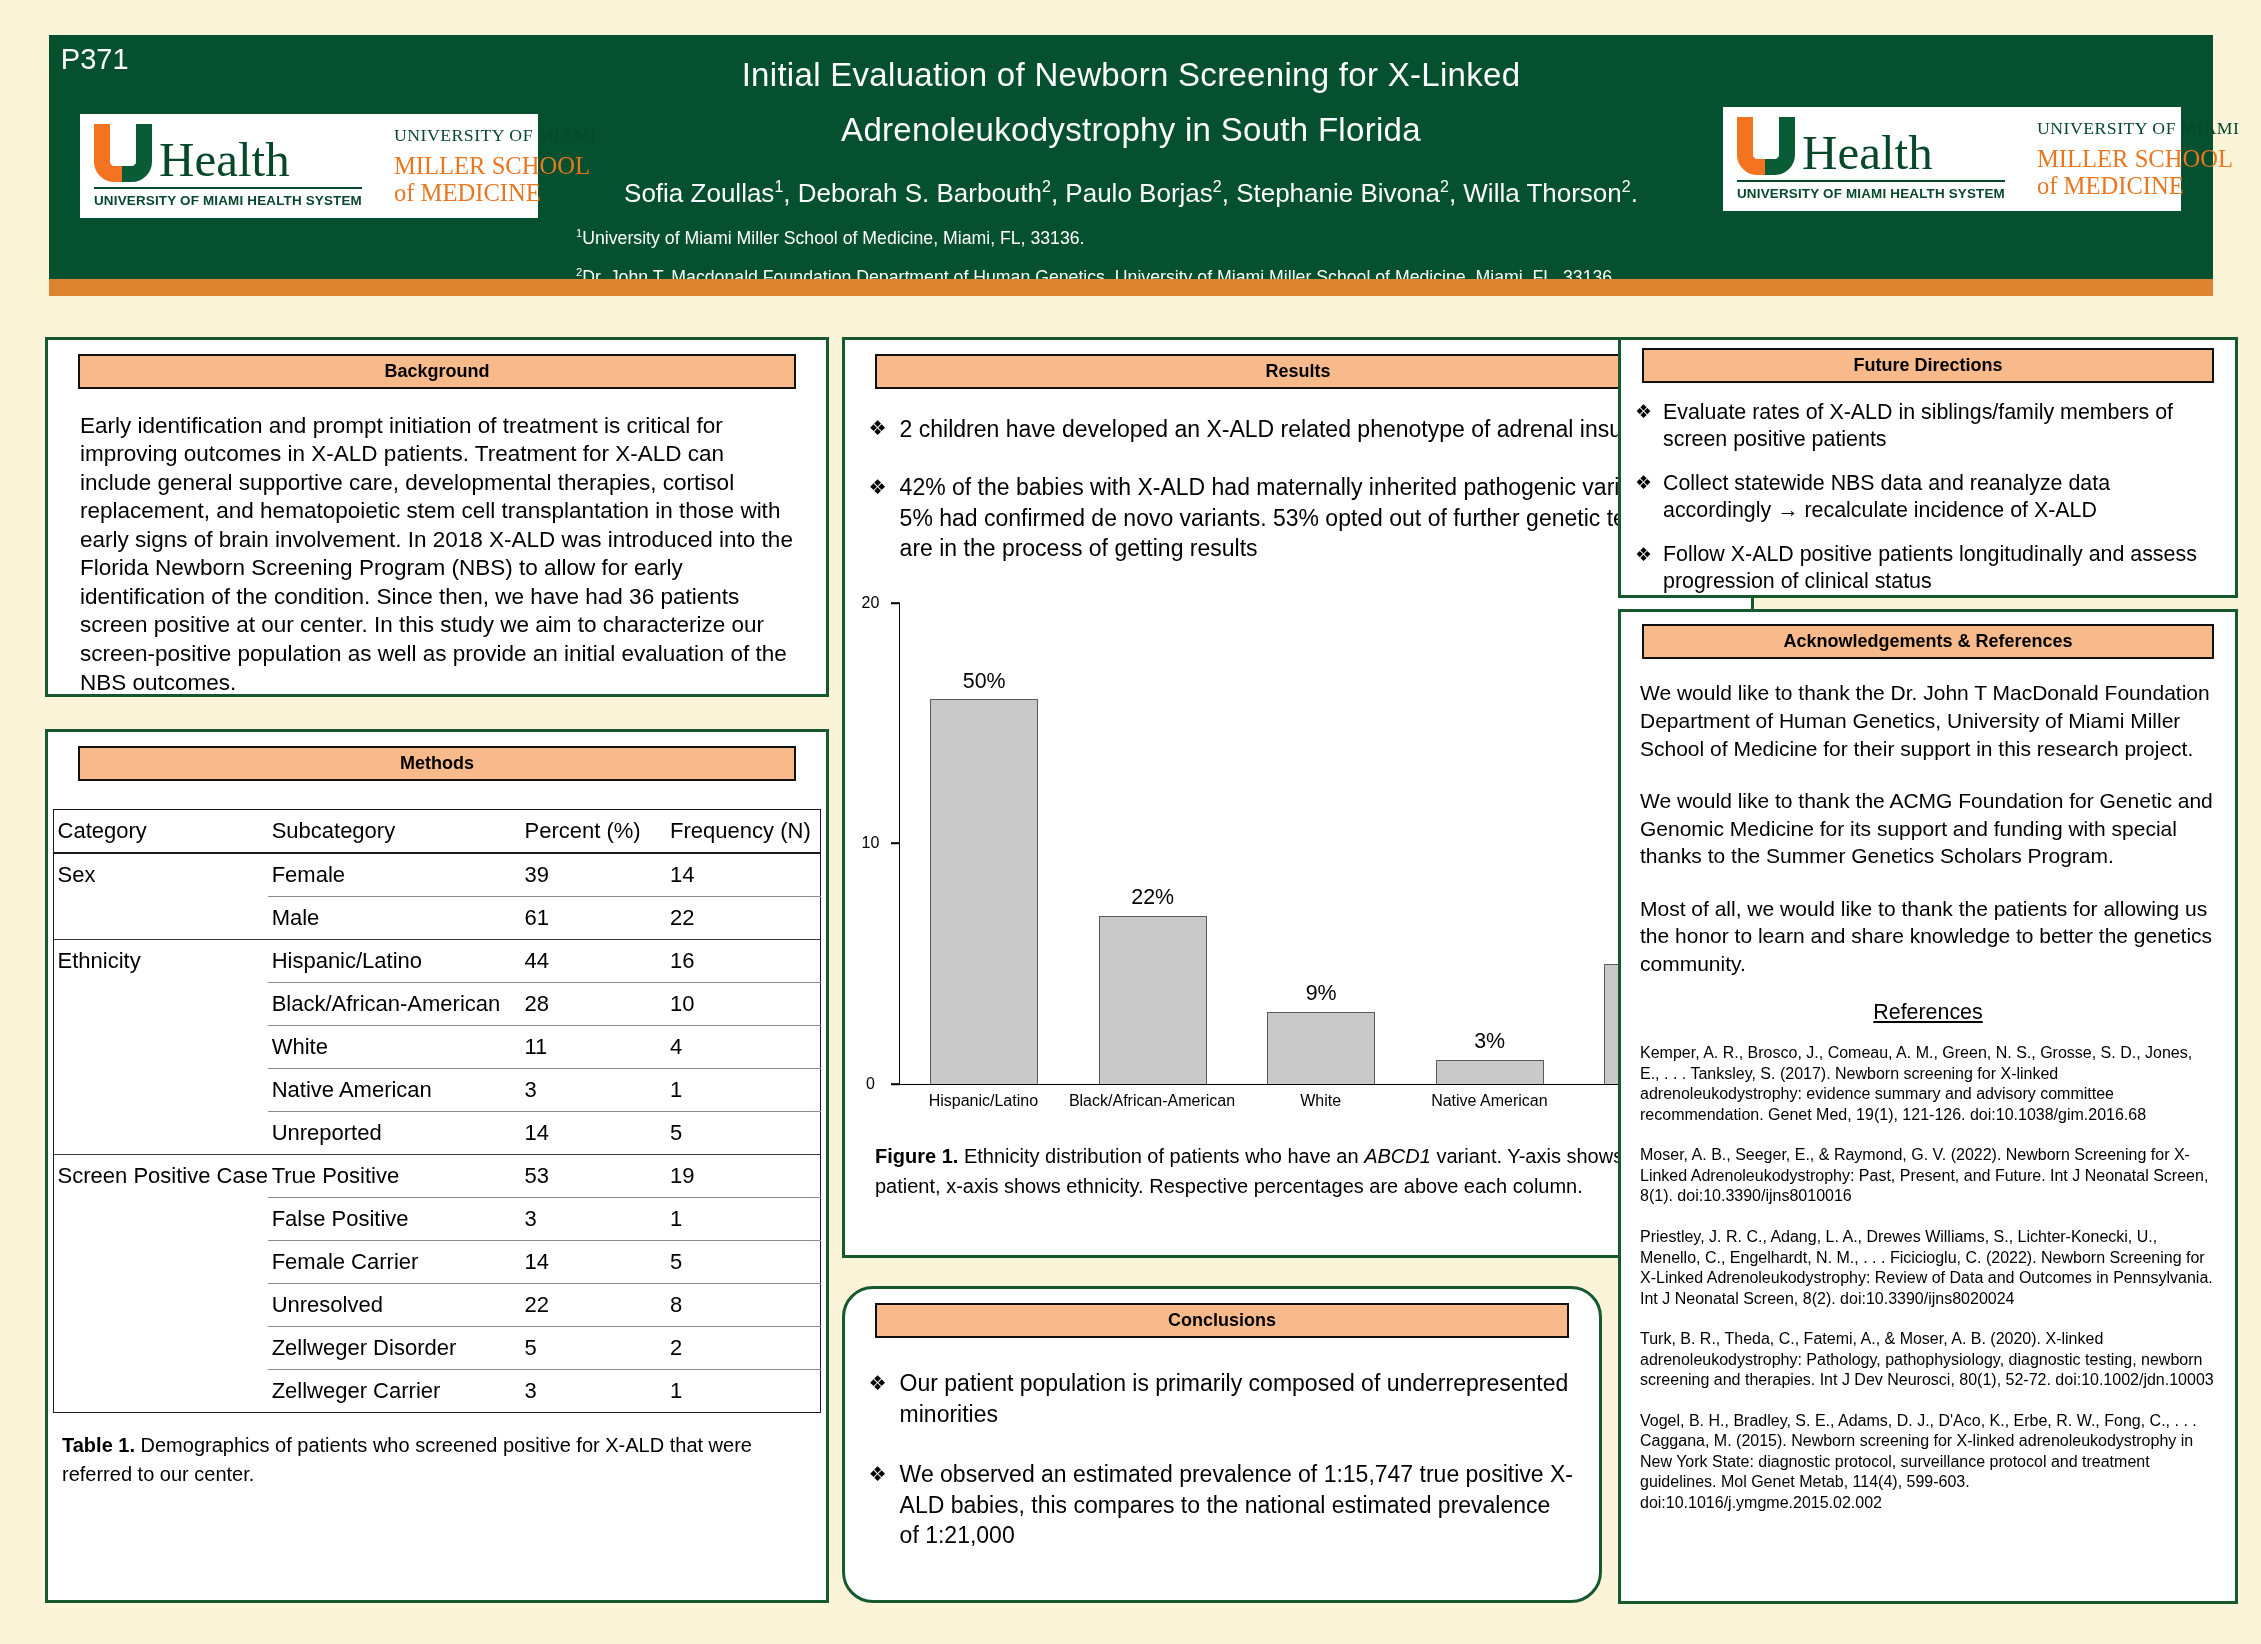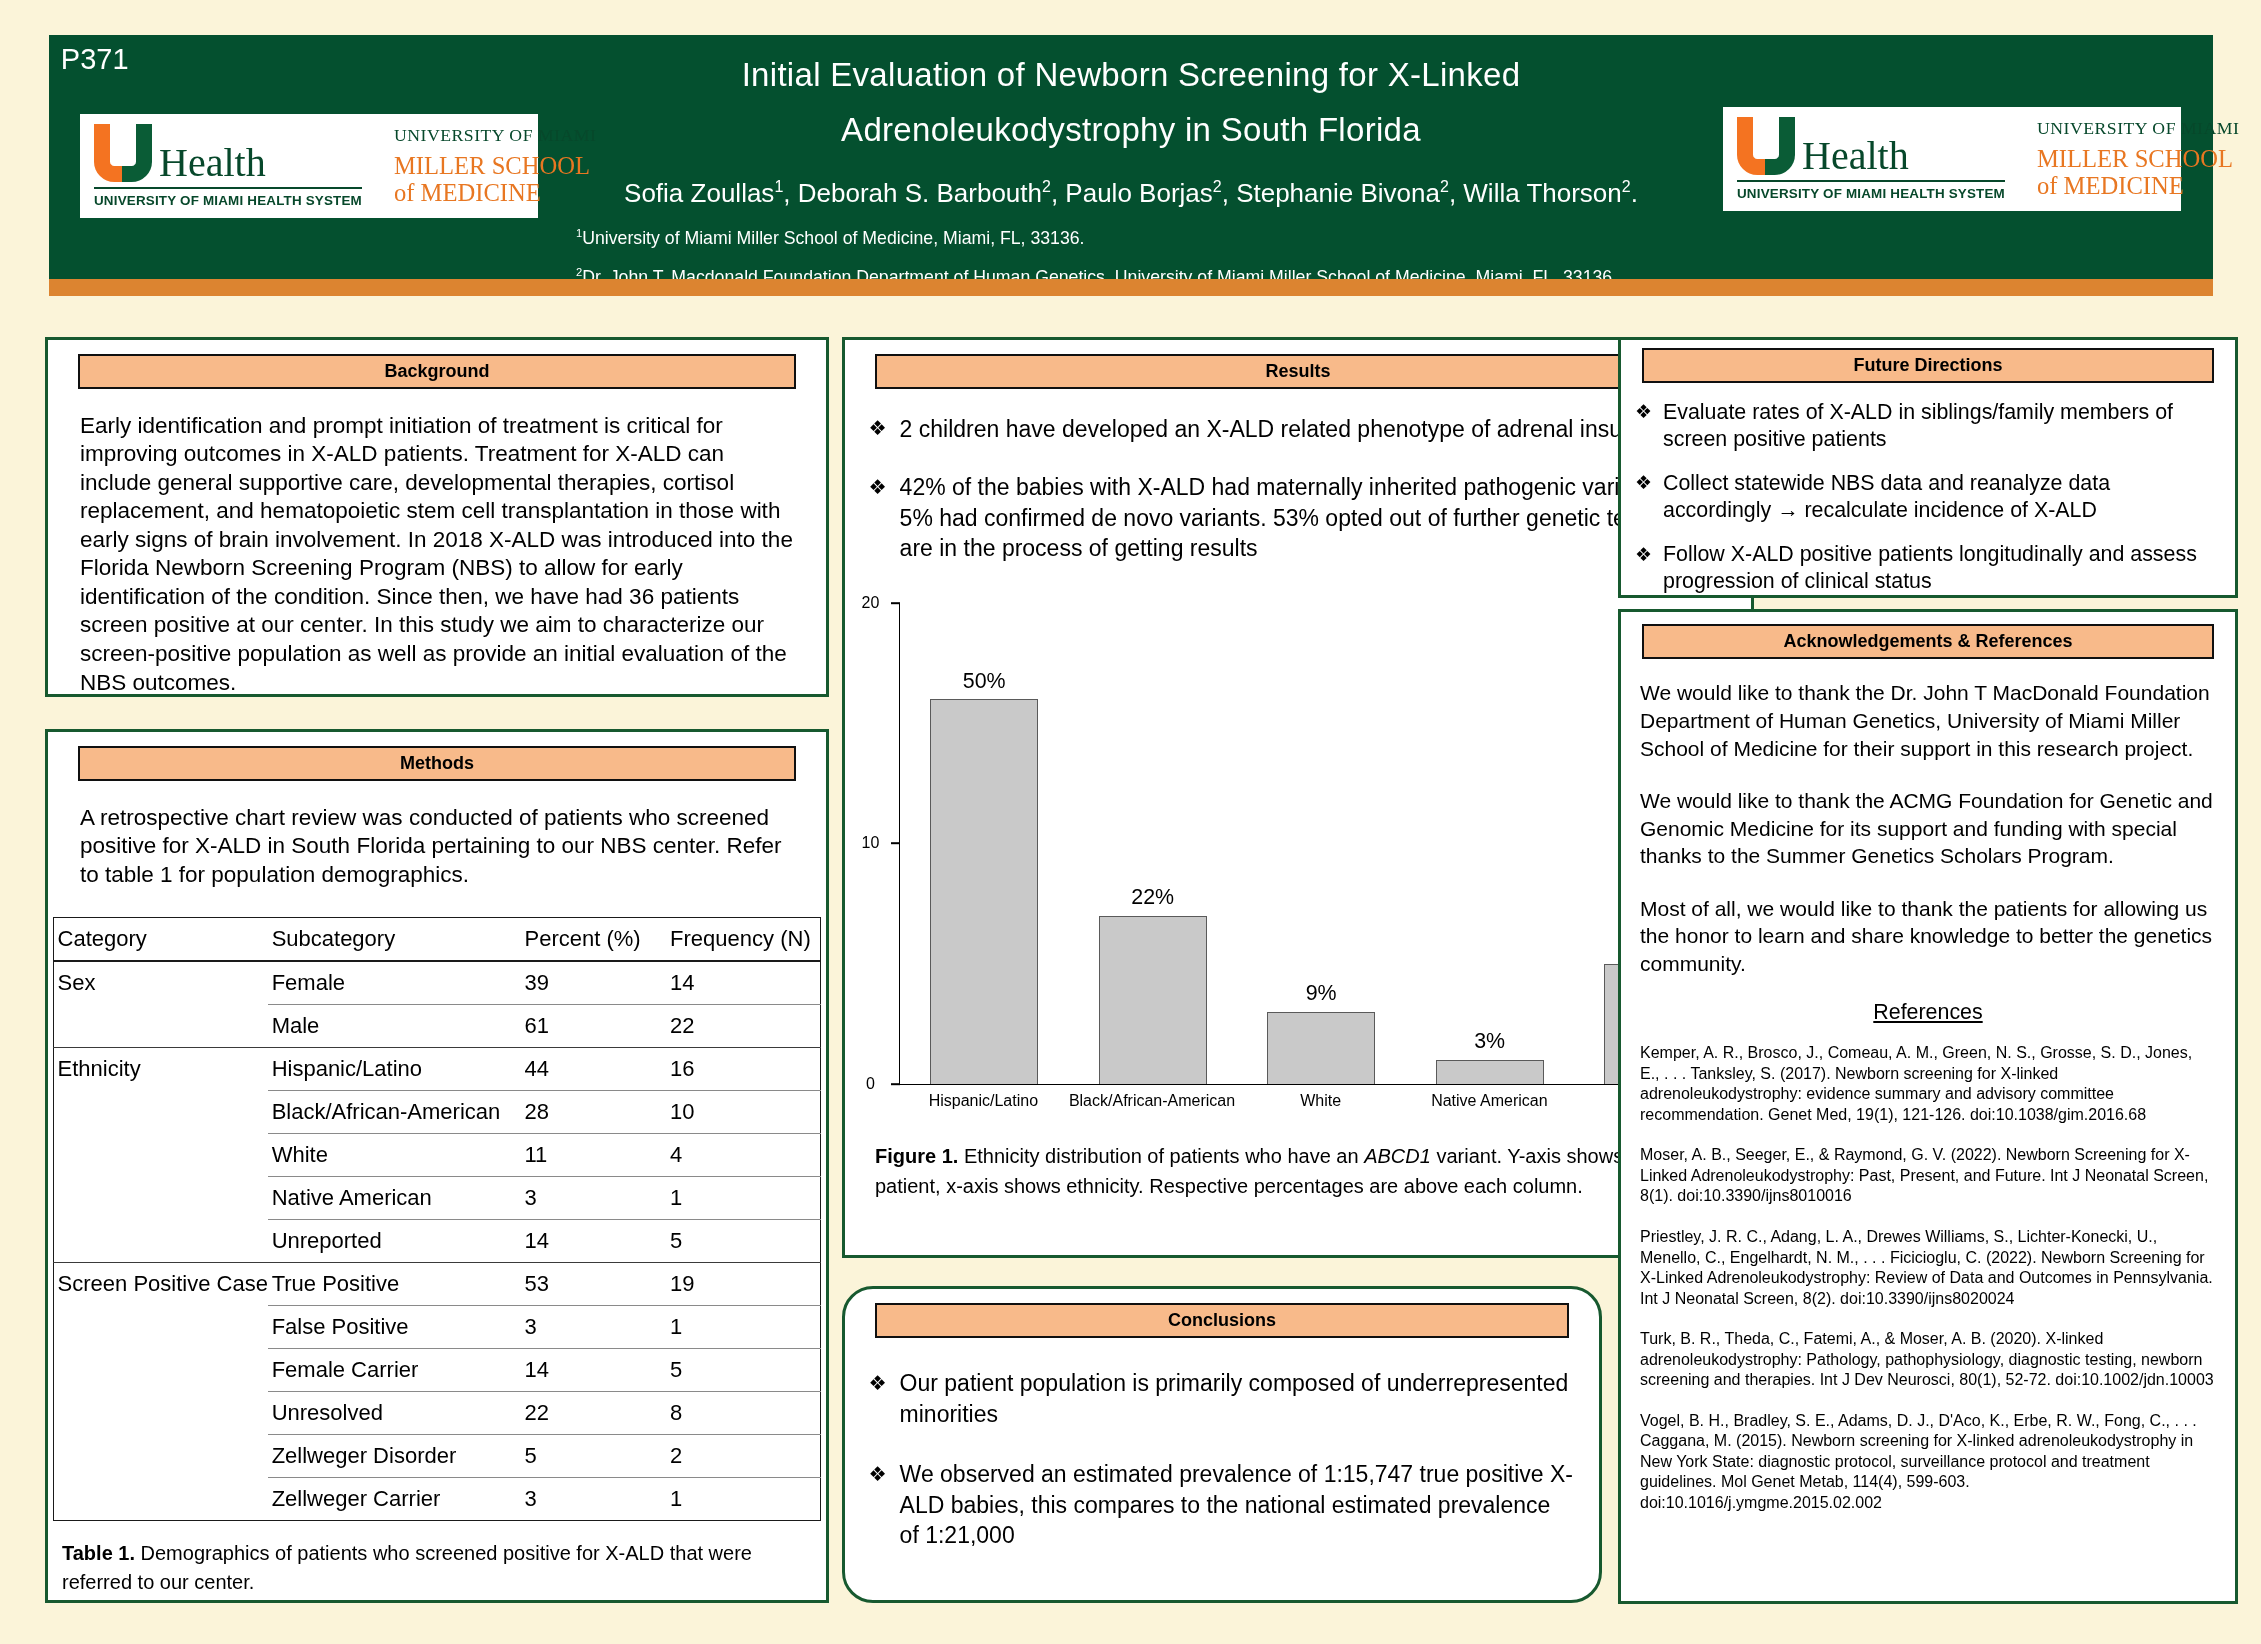--- a/index.html
+++ b/index.html
@@ -43,21 +43,21 @@
   .u-half { height:100%; }
   .u-hleft {
     width:30px; border-left:16px solid #F47321; border-bottom:16px solid #F47321;
     border-bottom-left-radius:20.3px;
   }
   .u-hright {
     width:30px; margin-left:-2.1px; border-right:16px solid #0A5C36; border-bottom:16px solid #0A5C36;
     border-bottom-right-radius:20.3px;
   }
   .health-word {
-    font-family:"Liberation Serif", serif; font-size:40px; line-height:0.92;
+    font-family:"Liberation Serif", serif; font-size:49px; line-height:0.92;
     color:#07482B; margin-left:2.1px; font-weight:500;
   }
   .system-line {
     margin-top:5.4px; padding-top:4.3px; border-top:2.1px solid #07482B;
     font-size:13.4px; font-weight:bold; color:#07482B; letter-spacing:0.2px; white-space:nowrap;
   }
   .logo-divider { width:1.6px; align-self:stretch; background:#0A5C36; margin:2.1px 16px; }
   .logo-school { display:flex; flex-direction:column; justify-content:center; }
   .um1 { font-family:"Liberation Serif", serif; font-size:17.7px; color:#07482B; letter-spacing:0.5px; margin-bottom:5.4px; white-space:nowrap; }
   .um2, .um3 { font-family:"Liberation Serif", serif; font-size:24.6px; color:#E87722; line-height:1.12; white-space:nowrap; }
@@ -190,21 +190,20 @@
 </header>
 <div class="orange-strip"></div>
 
 <section class="box box-background">
   <div class="titlebar">Background</div>
   <p class="prose">Early identification and prompt initiation of treatment is critical for improving outcomes in X-ALD patients. Treatment for X-ALD can include general supportive care, developmental therapies, cortisol replacement, and hematopoietic stem cell transplantation in those with early signs of brain involvement. In 2018 X-ALD was introduced into the Florida Newborn Screening Program (NBS) to allow for early identification of the condition. Since then, we have had 36 patients screen positive at our center. In this study we aim to characterize our screen-positive population as well as provide an initial evaluation of the NBS outcomes.</p>
 </section>
 
 <section class="box box-methods">
   <div class="titlebar">Methods</div>
-  <p class="prose">A retrospective chart review was conducted of patients who screened positive for X-ALD in South Florida pertaining to our NBS center. Refer to table 1 for population demographics.</p>
 
   <table class="demo-table">
     <colgroup>
         <col style="width:28%">
         <col style="width:33%">
         <col style="width:19%">
         <col style="width:20%">
       </colgroup>
     <thead>
       <tr>

